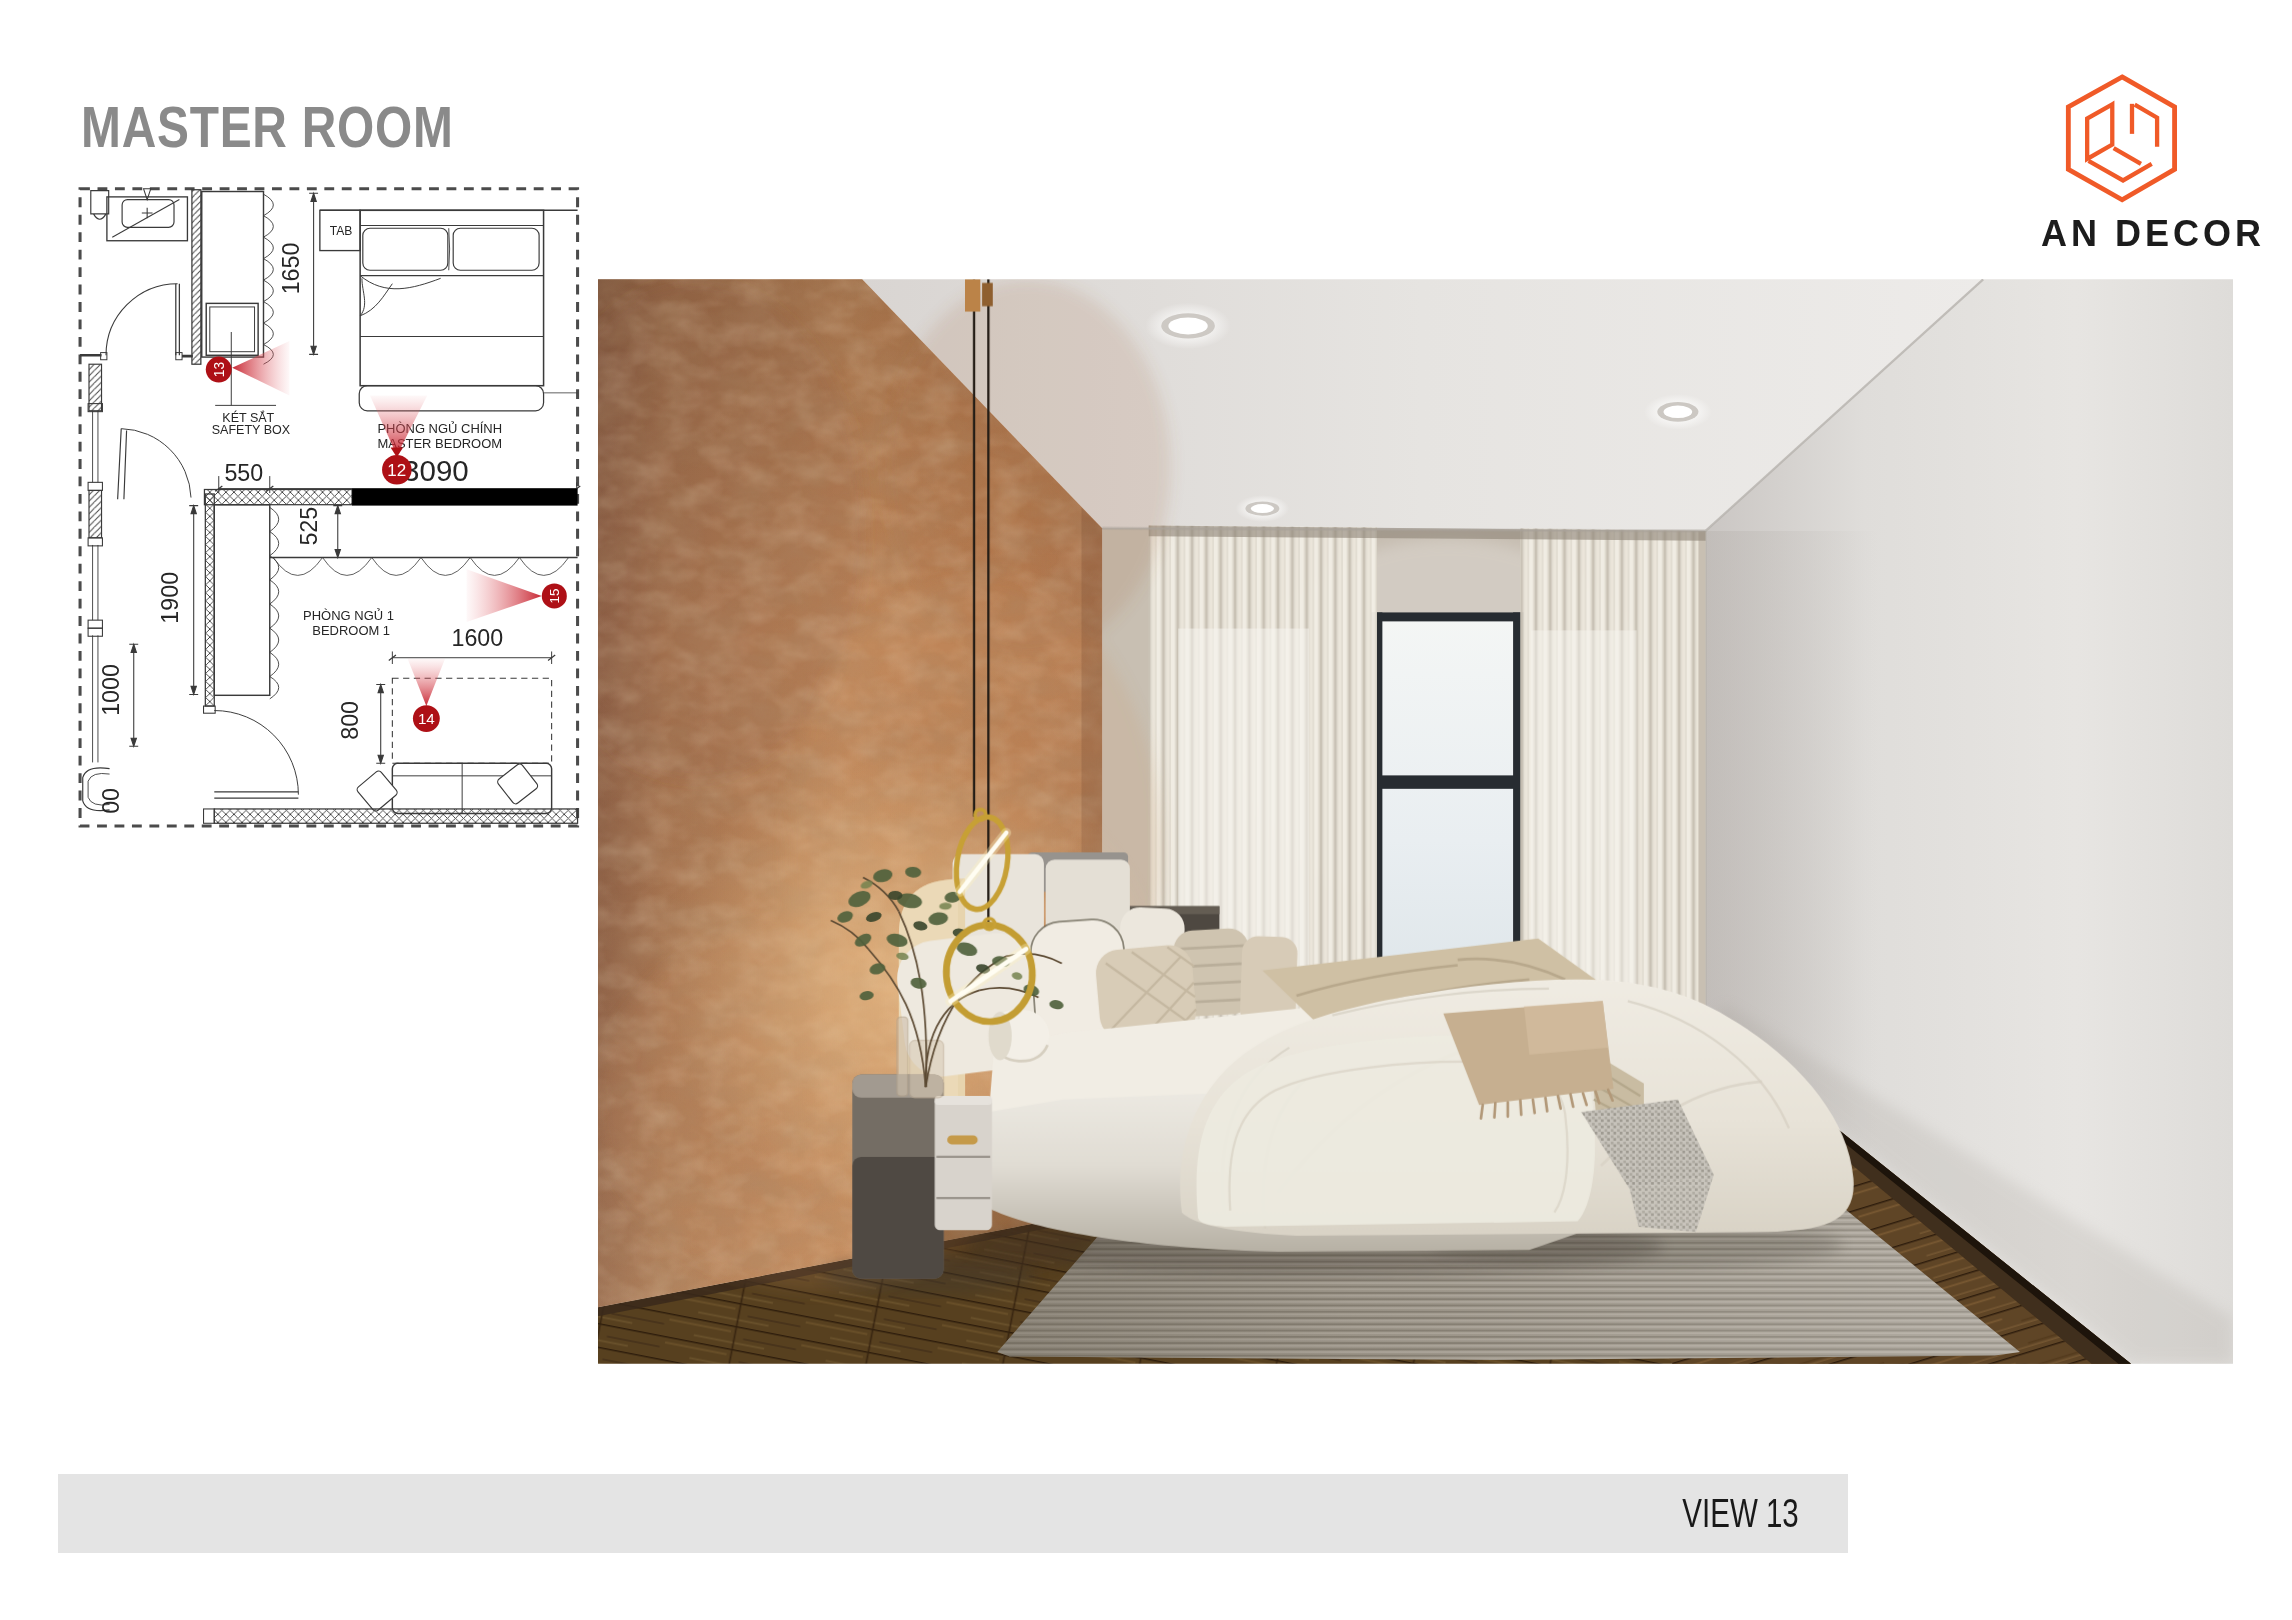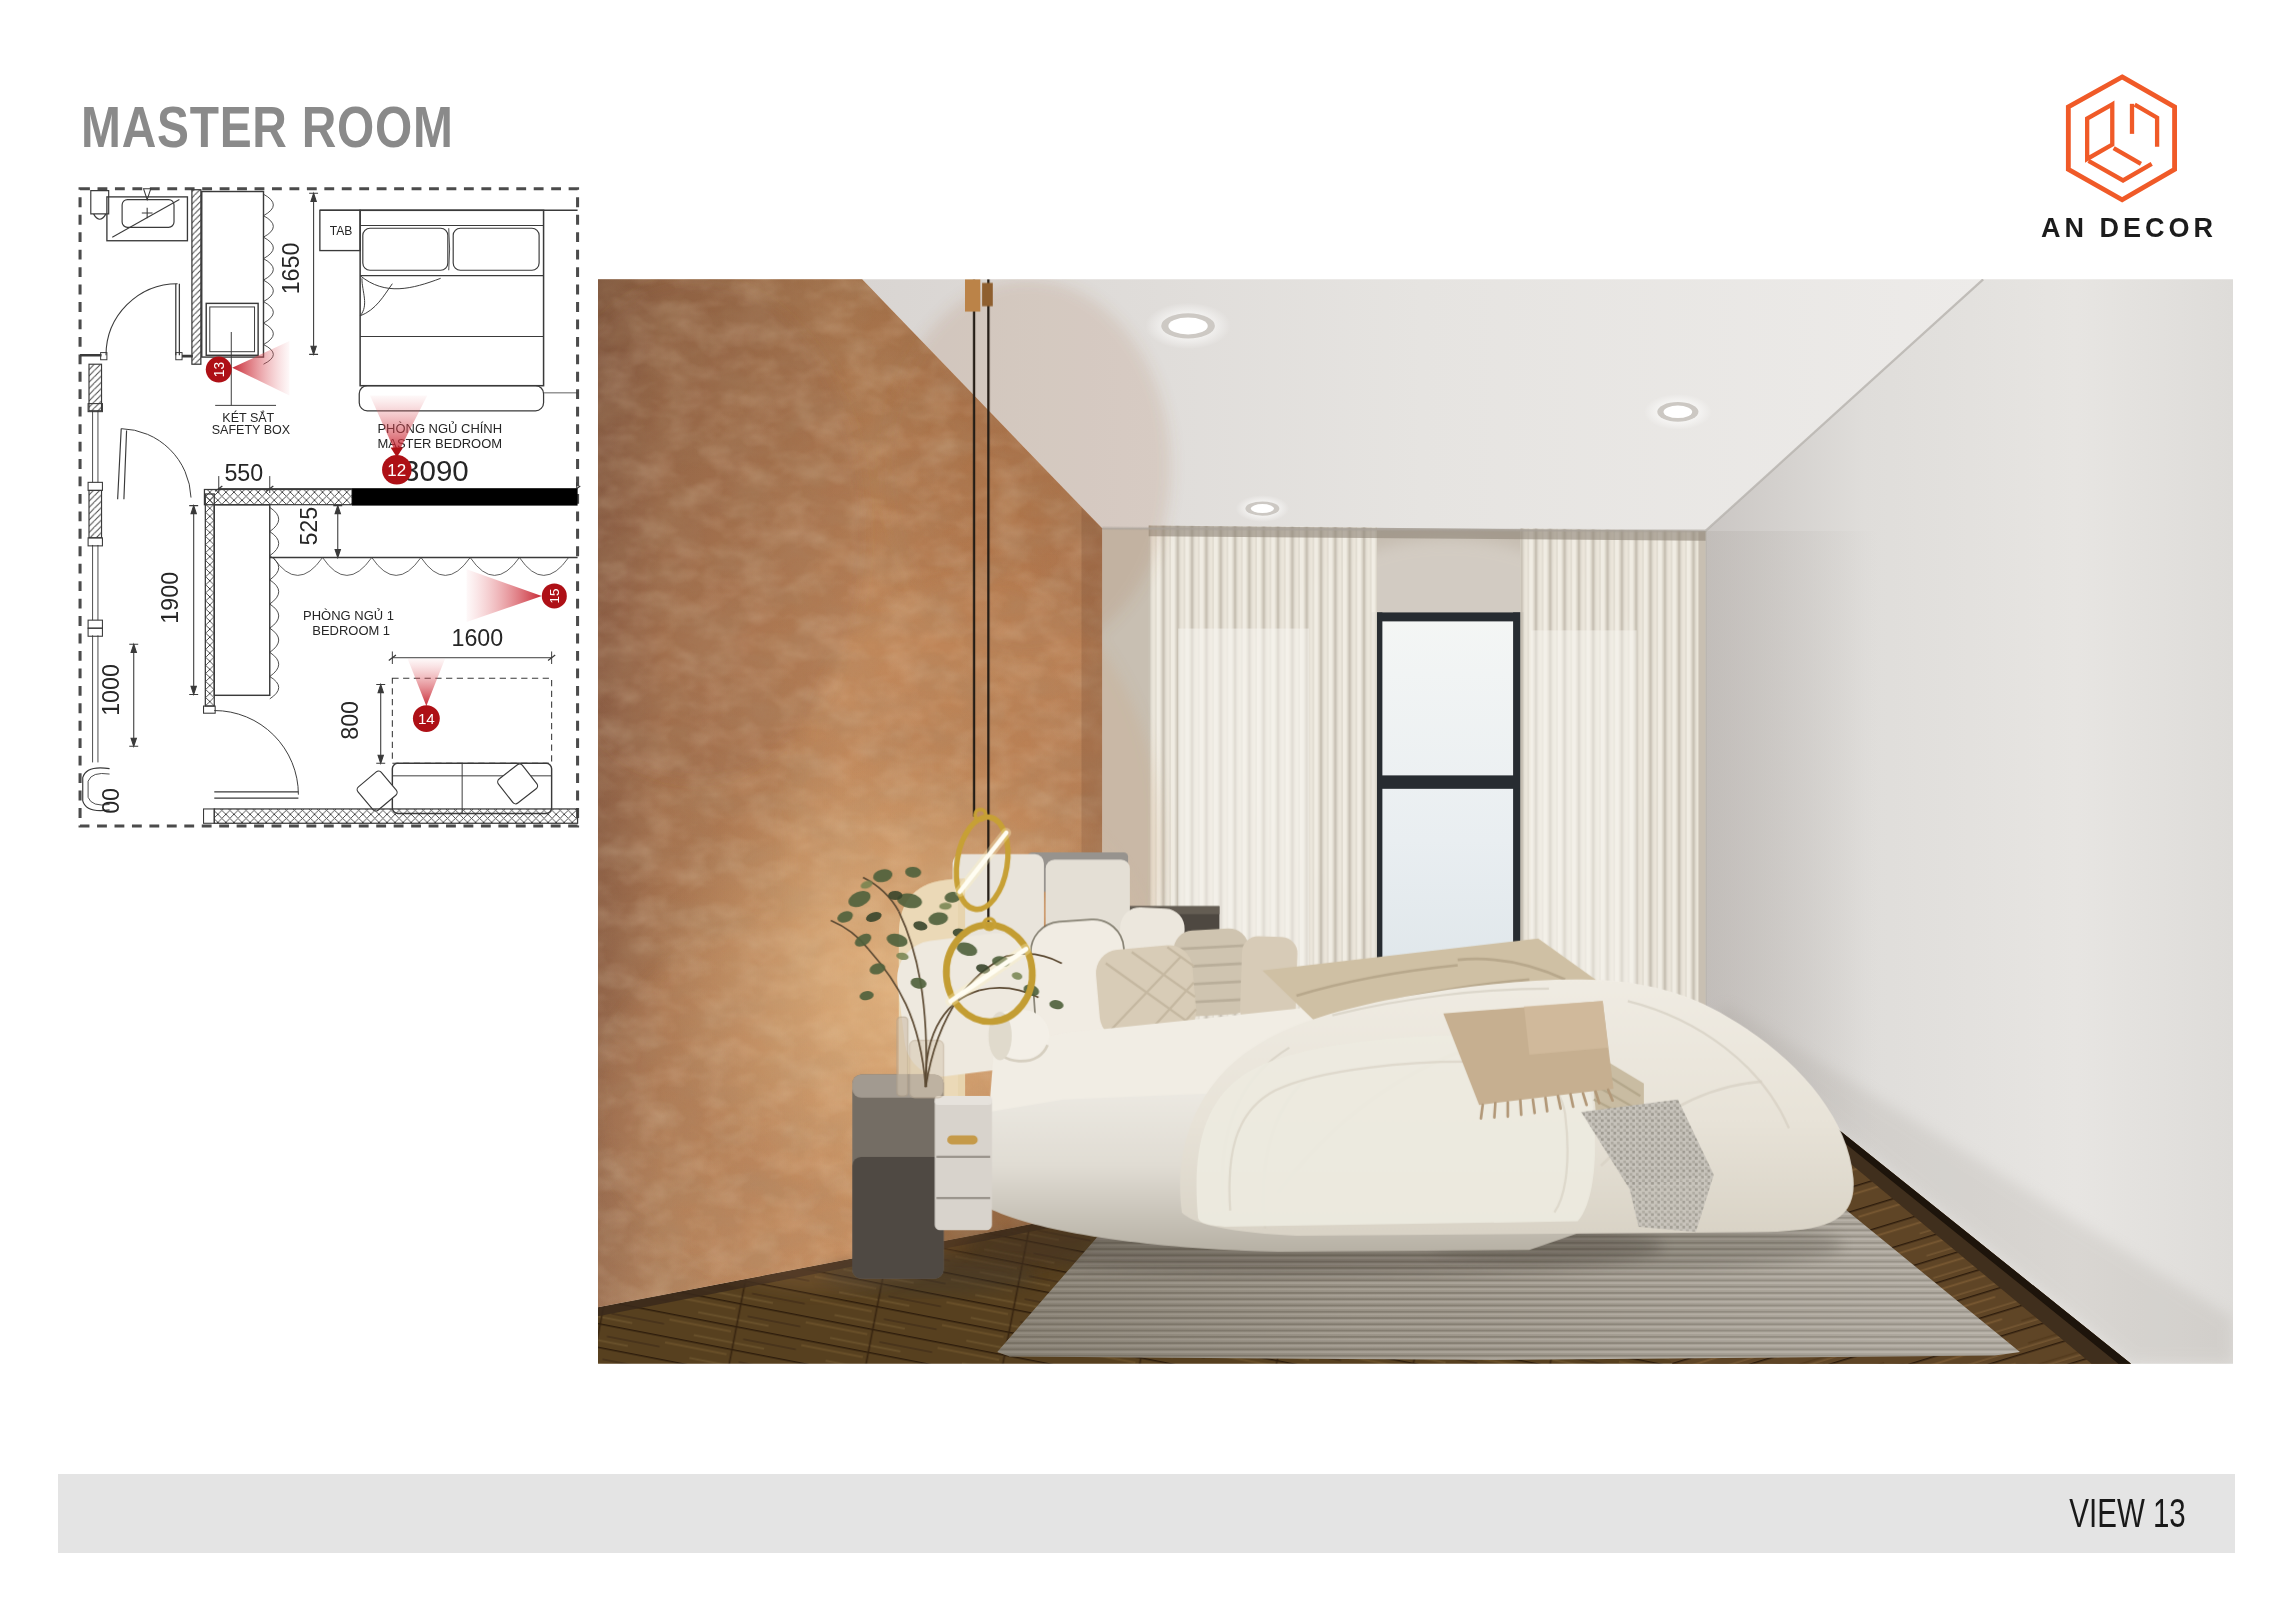--- a/index.html
+++ b/index.html
@@ -22,21 +22,21 @@
     <path d="M2381,115.5 L2381,149" stroke-width="4.8"></path>
 
     <path d="M2384,116.5 L2409,131 L2409,163.5" stroke-width="4.8"></path>
 
     <path d="M2332.5,179 L2371,201 L2403,182.5" stroke-width="4.8"></path>
 
     <path d="M2360.5,165 L2391,182.5" stroke-width="4.8"></path>
   </g>
 </svg>
 
-<div class="abs" style="left:2041px;top:213px;width:170px;text-align:center;font-size:27px;font-weight:bold;color:#1c1c1c;letter-spacing:4px;">AN&nbsp;DECOR</div>
+<div class="abs" style="left:2041px;top:213px;width:170px;text-align:center;font-size:36px;font-weight:bold;color:#1c1c1c;letter-spacing:4px;">AN&nbsp;DECOR</div>
 
 <svg class="abs" style="left:72px;top:175px;" width="519" height="663" viewBox="80 195 580 740">
   <defs>
     <pattern id="xh" width="9" height="9" patternUnits="userSpaceOnUse">
       <path d="M0,0 L9,9 M9,0 L0,9" stroke="#3c3c3c" stroke-width="1"></path>
     </pattern>
     <pattern id="dh" width="7" height="7" patternUnits="userSpaceOnUse">
       <path d="M-1,8 L8,-1 M-1,15 L15,-1" stroke="#4a4a4a" stroke-width="1.2"></path>
     </pattern>
     <linearGradient id="coneR" x1="0" y1="0" x2="1" y2="0">
@@ -573,17 +573,17 @@
 
   <g transform="rotate(-4 437 775)">
     <ellipse cx="437" cy="775" rx="48" ry="54" stroke="#c39d33" stroke-width="7.5" fill="none"></ellipse>
   </g>
   <circle cx="437" cy="720" r="6" stroke="#c7a035" stroke-width="4" fill="none"></circle>
 
   <path d="M394,806 L478,748" stroke="#fff3c0" stroke-width="12" opacity="0.35" stroke-linecap="round" fill="none"></path>
   <path d="M394,806 L478,748" stroke="#fffdf2" stroke-width="5.5" stroke-linecap="round" fill="none"></path>
 </svg>
 
-<div class="abs" style="left:58px;top:1474px;width:2177px;height:79px;background:#e4e4e4;">
+<div class="abs" style="left:58px;top:1474px;width:1790px;height:79px;background:#e4e4e4;">
 
   <div class="abs" style="right:49px;top:0;height:79px;line-height:79px;font-size:41px;color:#191919;letter-spacing:0px;transform:scaleX(0.72);transform-origin:100% 50%;">VIEW 13</div>
 </div>
 
 
 </body></html>

